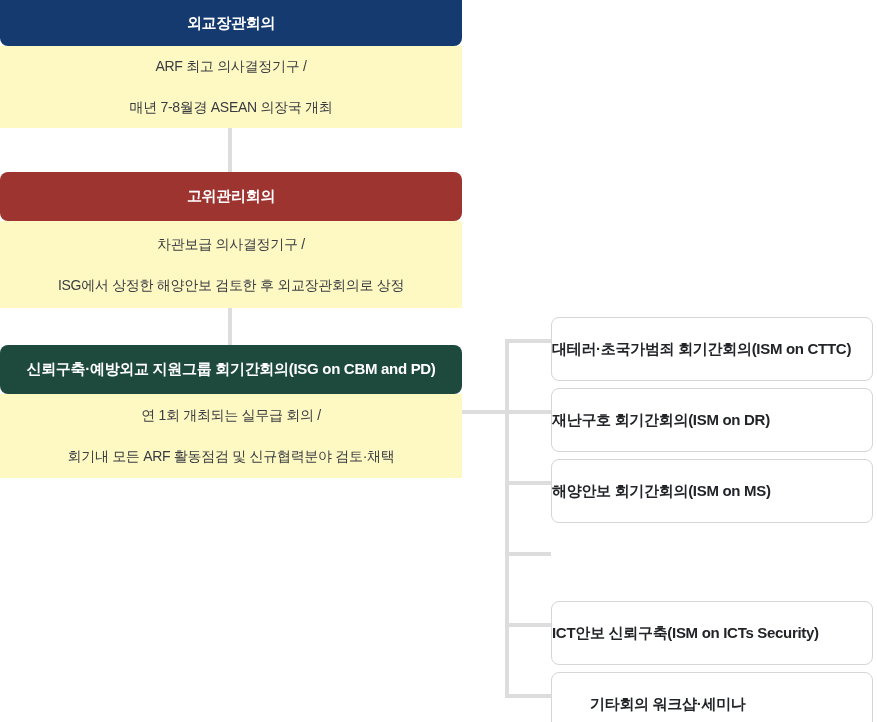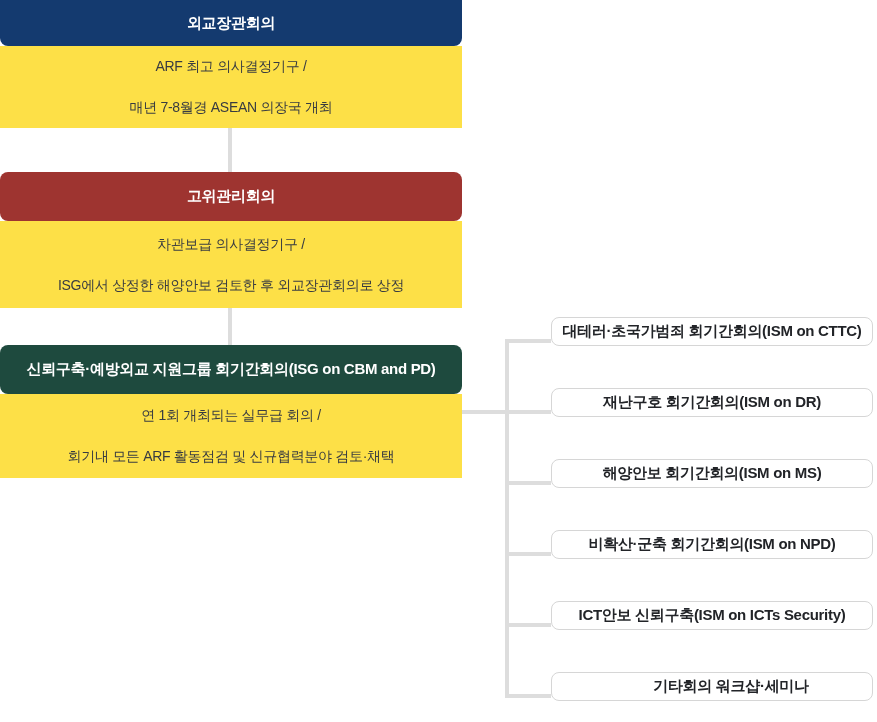--- a/index.html
+++ b/index.html
@@ -41,21 +41,21 @@
     padding-top: 4px;
   }
   .level-header.lv2 { top: 172px; background: #9E3430; }
   .level-header.lv3 { top: 345px; background: #1E4A3E; }
 
   
   .level-desc {
     position: absolute;
     left: 0;
     width: 462px;
-    background: #fde047;
+    background: #fef9c3;
     display: flex;
     flex-direction: column;
     align-items: center;
     justify-content: center;
     text-align: center;
     color: #383B41;
     font-size: 14px;
     line-height: 21px;
     letter-spacing: -0.3px;
     gap: 20px;
@@ -78,27 +78,26 @@
   .conn.s3 { top: 481px; }
   .conn.s4 { top: 552px; }
   .conn.s5 { top: 623px; }
   .conn.s6 { top: 694px; }
 
   
   .ism-box {
     position: absolute;
     left: 551px;
     width: 322px;
-    height: 29px;
+    height: 64px;
     background: #ffffff;
     border: 1.5px solid #D6D6D6;
     border-radius: 8px;
     display: flex;
     align-items: center;
-    justify-content: center;
     color: #222428;
     font-size: 15px;
     font-weight: 600;
     letter-spacing: -0.3px;
     white-space: nowrap;
   }
   .ism-box.b1 { top: 317px; }
   .ism-box.b2 { top: 388px; }
   .ism-box.b3 { top: 459px; }
   .ism-box.b4 { top: 530px; }
@@ -148,23 +147,20 @@
 
   <div class="ism-box b1">
     <span>대테러·초국가범죄 회기간회의(ISM on CTTC)</span>
   </div>
   <div class="ism-box b3">
     <span>해양안보 회기간회의(ISM on MS)</span>
   </div>
   <div class="ism-box b2">
     <span>재난구호 회기간회의(ISM on DR)</span>
   </div>
-  <div class="ism-box b4">
-    <span>비확산·군축 회기간회의(ISM on NPD)</span>
-  </div>
   <div class="ism-box b5">
     <span>ICT안보 신뢰구축(ISM on ICTs Security)</span>
   </div>
   <div class="ism-box b6">
     <span>기타회의 워크샵·세미나</span>
   </div>
 
 </div>
 
 </body></html>

